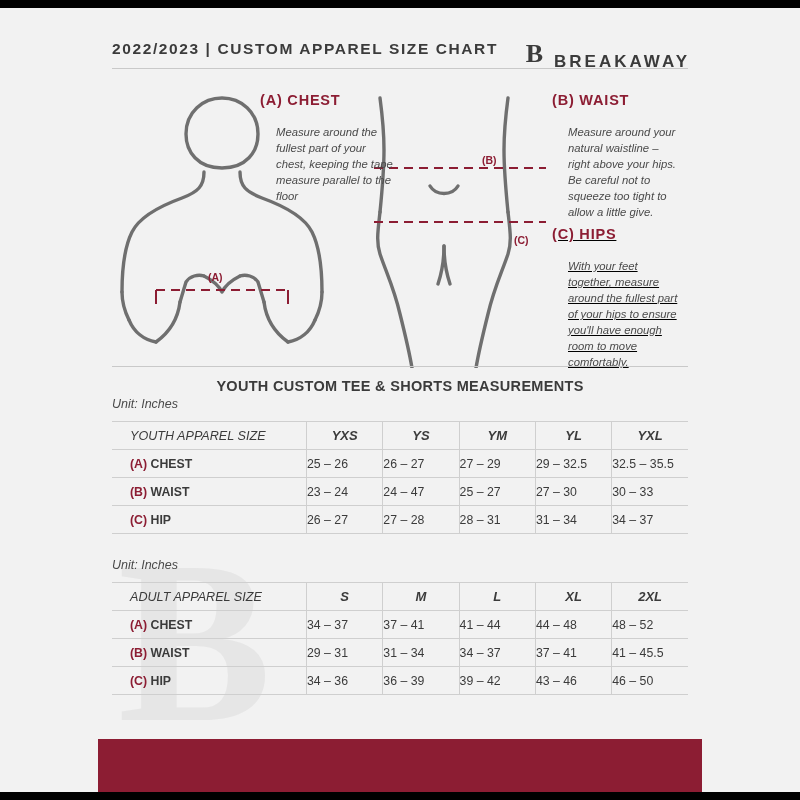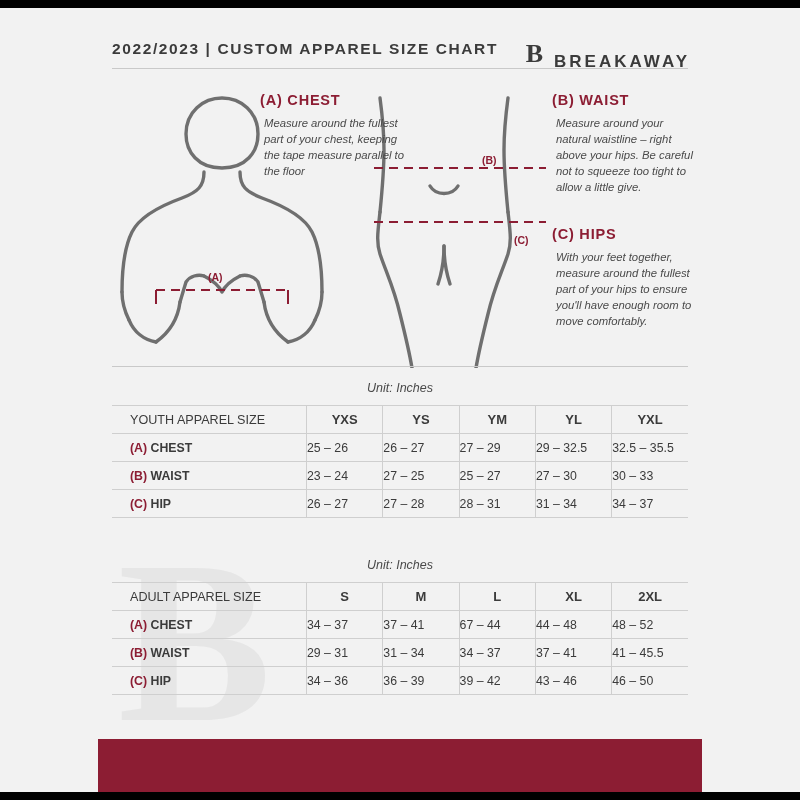--- a/index.html
+++ b/index.html
@@ -98,30 +98,30 @@
     position: absolute;
   }
   .annot h3 {
     margin: 0 0 7px 0;
     font-size: 14.5px;
     font-weight: 700;
     letter-spacing: 0.8px;
     color: #8c1d33;
   }
   .annot p {
-    margin: 4px;
+    margin: 16px;
     font-size: 11.3px;
     line-height: 1.42;
     font-style: italic;
     color: #4a4a4a;
     font-family: "Liberation Sans", sans-serif;
   }
   .chest-annot { left: 148px; top: 16px; width: 152px; }
   .waist-annot { left: 440px; top: 16px; width: 146px; }
-  .hips-annot  { left: 440px; top: 150px; width: 148px; }
+  .hips-annot  { left: 440px; top: 150px; width: 148px; text-decoration: underline; }
 
   .dash-label {
     position: absolute;
     font-size: 10.5px;
     font-weight: 700;
     color: #8c1d33;
   }
   .divider {
     position: absolute;
     left: 112px;
@@ -133,21 +133,20 @@
   .table-block { position: absolute; left: 112px; width: 576px; }
   .tbl-title {
     text-align: center;
     font-size: 14.5px;
     font-weight: 700;
     color: #3b3b3b;
     letter-spacing: 0.3px;
     margin: 0;
   }
   .tbl-unit {
-    text-align: center;
     font-size: 12.5px;
     font-style: italic;
     color: #4a4a4a;
     margin: 3px 0 0 0;
   }
   table {
     width: 576px;
     border-collapse: collapse;
     margin-top: 10px;
     table-layout: fixed;
@@ -161,20 +160,21 @@
     padding: 0;
   }
   table th:first-child, table td:first-child {
     text-align: left;
     padding-left: 18px;
     width: 176px;
   }
   table th {
     font-size: 13px;
     font-weight: 700;
+    font-style: italic;
   }
   thead th:first-child { font-weight: 400; font-size: 12.6px; }
   td.rowlabel { font-weight: 700; }
   td.rowlabel .tag { color: #8c1d33; }
   tr.first-row td, thead th { border-top: 1px solid #cfcfcf; }
   table td:first-child, table th:first-child { border-left: none; }
   table td:last-child, table th:last-child { border-right: none; }
   .footer-bar {
     position: absolute;
     left: 98px;
@@ -256,20 +256,21 @@
       </div>
       <div class="annot hips-annot">
         <h3>(C) HIPS</h3>
         <p>With your feet together, measure around the fullest part of your hips to ensure you'll have enough room to move comfortably.</p>
       </div>
     </div>
 
     <div class="divider" style="top:358px;"></div>
 
     <div class="table-block" style="top:370px;">
+      <p class="tbl-title">YOUTH CUSTOM TEE &amp; SHORTS MEASUREMENTS</p>
       <p class="tbl-unit">Unit: Inches</p>
       <table>
         <thead>
           <tr>
             <th>YOUTH APPAREL SIZE</th>
             <th>YXS</th>
             <th>YS</th>
             <th>YM</th>
             <th>YL</th>
             <th>YXL</th>
@@ -280,21 +281,21 @@
             <td class="rowlabel"><span class="tag">(A)</span> <span>CHEST</span></td>
             <td>25 – 26</td>
             <td>26 – 27</td>
             <td>27 – 29</td>
             <td>29 – 32.5</td>
             <td>32.5 – 35.5</td>
           </tr>
           <tr>
             <td class="rowlabel"><span class="tag">(B)</span> <span>WAIST</span></td>
             <td>23 – 24</td>
-            <td>27 – 25</td>
+            <td>24 – 47</td>
             <td>25 – 27</td>
             <td>27 – 30</td>
             <td>30 – 33</td>
           </tr>
           <tr>
             <td class="rowlabel"><span class="tag">(C)</span> <span>HIP</span></td>
             <td>26 – 27</td>
             <td>27 – 28</td>
             <td>28 – 31</td>
             <td>31 – 34</td>
@@ -315,21 +316,21 @@
             <th>L</th>
             <th>XL</th>
             <th>2XL</th>
           </tr>
         </thead>
         <tbody>
           <tr>
             <td class="rowlabel"><span class="tag">(A)</span> <span>CHEST</span></td>
             <td>34 – 37</td>
             <td>37 – 41</td>
-            <td>67 – 44</td>
+            <td>41 – 44</td>
             <td>44 – 48</td>
             <td>48 – 52</td>
           </tr>
           <tr>
             <td class="rowlabel"><span class="tag">(B)</span> <span>WAIST</span></td>
             <td>29 – 31</td>
             <td>31 – 34</td>
             <td>34 – 37</td>
             <td>37 – 41</td>
             <td>41 – 45.5</td>

